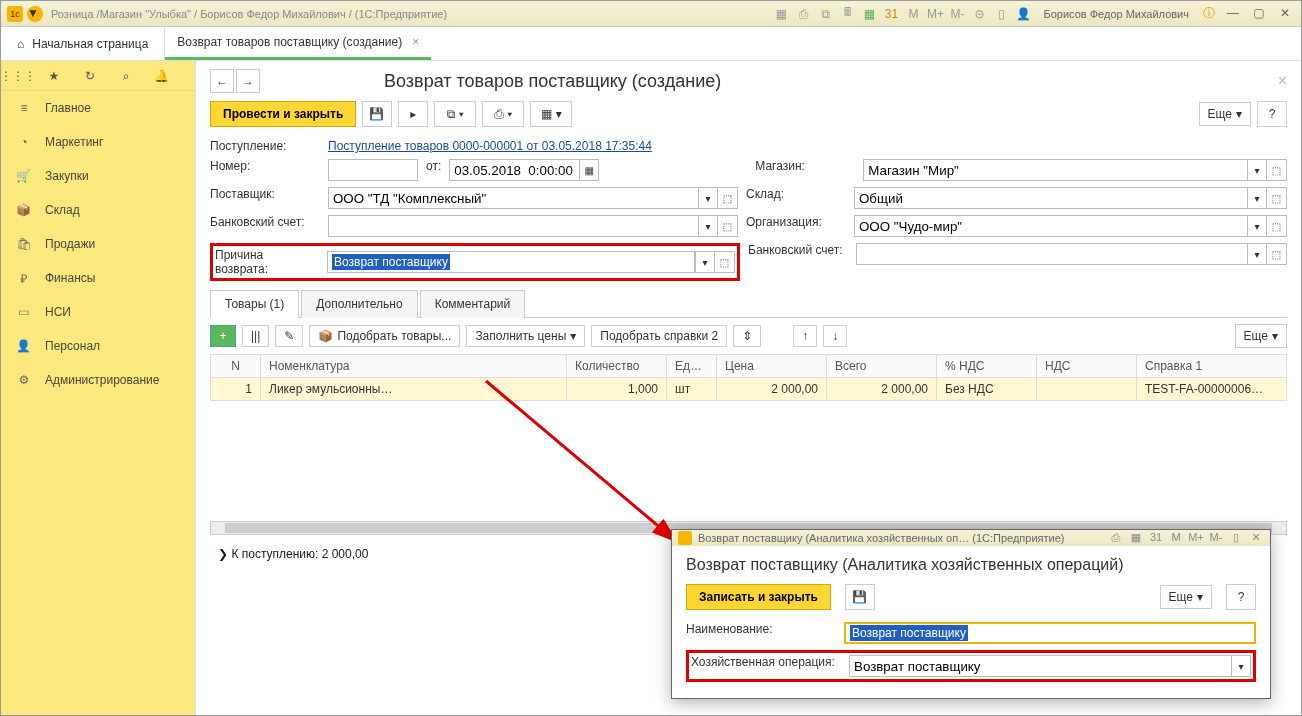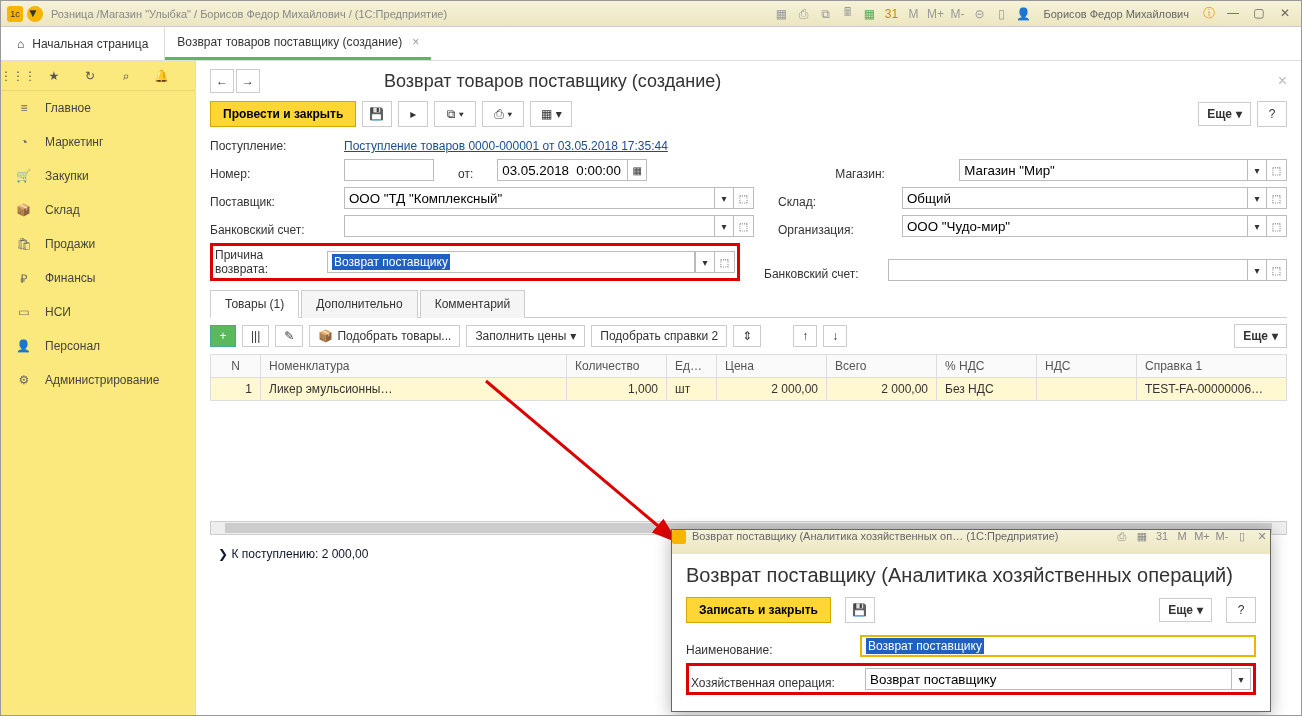--- a/index.html
+++ b/index.html
@@ -33,23 +33,23 @@
 .content-header { display: flex; align-items: center; margin-bottom: 8px; }
 .nav-btns { display: flex; gap: 2px; margin-right: 24px; }
 .nav-btn { width: 24px; height: 24px; border: 1px solid #ccc; background: #fff; display: flex; align-items: center; justify-content: center; cursor: pointer; }
 .page-title { font-size: 18px; font-weight: normal; color: #333; flex: 1; text-align: left; margin-left: 100px; }
 .close-page { color: #bbb; cursor: pointer; font-size: 16px; }
 
 .toolbar { display: flex; align-items: center; gap: 6px; margin-bottom: 12px; }
 .btn-primary { background: #ffd633; border: 1px solid #d4a800; padding: 5px 12px; font-weight: bold; cursor: pointer; font-size: 12px; }
 .btn-icon { width: 30px; height: 26px; border: 1px solid #ccc; background: #fff; display: flex; align-items: center; justify-content: center; cursor: pointer; }
 .btn-icon.dd { width: 42px; }
-.btn-more { border: 1px solid #ccc; background: #fff; padding: 4px 8px; cursor: pointer; display: flex; align-items: center; gap: 4px; font-weight: bold; }
-
-.form-row { display: flex; align-items: flex-end; margin-bottom: 6px; gap: 24px; }
+.btn-more { border: 1px solid #ccc; background: #fff; padding: 4px 8px; cursor: pointer; display: flex; align-items: center; gap: 4px; }
+
+.form-row { display: flex; align-items: flex-start; margin-bottom: 6px; gap: 8px; }
 .form-label { width: 110px; color: #333; }
 .form-link { color: #1a4d8f; text-decoration: underline; cursor: pointer; }
 .form-input { border: 1px solid #bbb; height: 22px; padding: 0 4px; background: #fff; }
 .input-group { display: flex; }
 .input-group input { border-right: none; }
 .input-group .ig-btn { width: 20px; height: 22px; border: 1px solid #bbb; background: #fff; display: flex; align-items: center; justify-content: center; cursor: pointer; font-size: 10px; }
 .input-group .ig-btn + .ig-btn { border-left: none; }
 
 .red-highlight { border: 3px solid #d00; padding: 2px; }
 .selected-text { background: #2060c0; color: #fff; padding: 1px 2px; }
@@ -67,27 +67,27 @@
 .data-table th { background: #fafafa; color: #555; }
 .data-table td.num { text-align: right; }
 .data-table tr.sel td { background: #fff8d0; }
 
 .footer-row { display: flex; justify-content: space-between; margin-top: 8px; padding: 4px 8px; }
 .footer-link { color: #0f172a; cursor: pointer; }
 
 .arrow-svg { position: absolute; left: 280px; top: 310px; pointer-events: none; }
 
 .modal { position: absolute; left: 475px; top: 468px; width: 600px; background: #fff; border: 1px solid #666; box-shadow: 0 4px 16px rgba(0,0,0,0.3); }
-.modal-titlebar { height: 24px; background: linear-gradient(#f5f2d8, #ece6c0); display: flex; padding: 0 0; font-size: 11px; color: #666; }
+.modal-titlebar { height: 16px; background: linear-gradient(#f5f2d8, #ece6c0); display: flex; align-items: center; padding: 0 6px; font-size: 11px; color: #666; }
 .modal-titlebar .logo { width: 14px; height: 14px; background: #f7b500; border-radius: 2px; margin-right: 6px; }
 .modal-titlebar .mt-text { flex: 1; }
 .modal-titlebar .mt-icons { display: flex; gap: 4px; }
 .modal-titlebar .mt-icon { width: 16px; height: 14px; text-align: center; cursor: pointer; color: #888; }
 .modal-body { padding: 10px 14px; }
-.modal-title { font-size: 20px; margin-bottom: 10px; }
+.modal-title { font-size: 16px; margin-bottom: 10px; }
 .modal-toolbar { display: flex; align-items: center; gap: 14px; margin-bottom: 12px; }
 .yellow-border { border: 2px solid #e8b800; }
 
 .totals { position: absolute; bottom: 40px; right: 20px; background: #fff; padding: 4px 10px; font-size: 12px; display:flex; gap: 30px; }
 .totals span.big { font-size: 14px; }
 
 .scrollbar-h { height: 14px; background: #eee; border: 1px solid #ccc; margin-top: 120px; position: relative; }
 .scrollbar-h .thumb { position: absolute; left: 14px; right: 14px; top: 1px; bottom: 1px; background: #ccc; }
 </style>
 </head>

